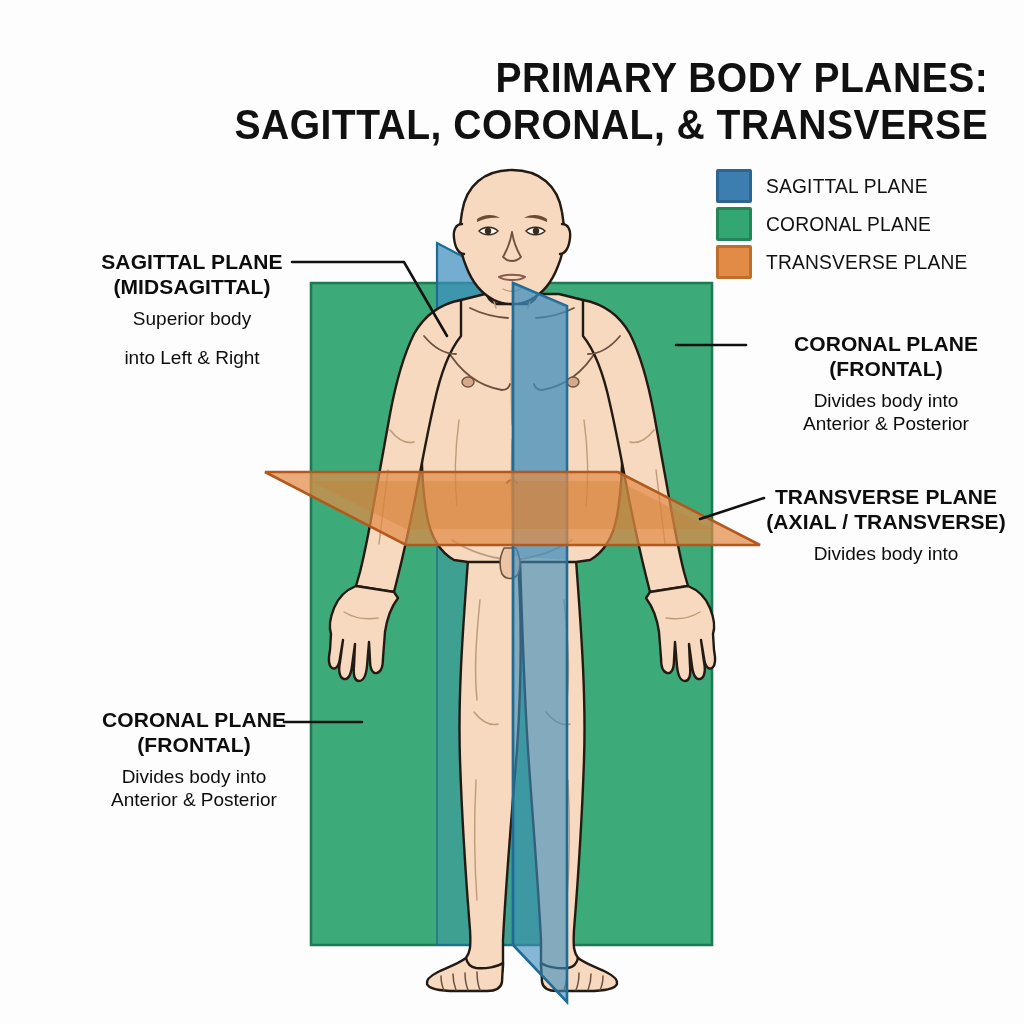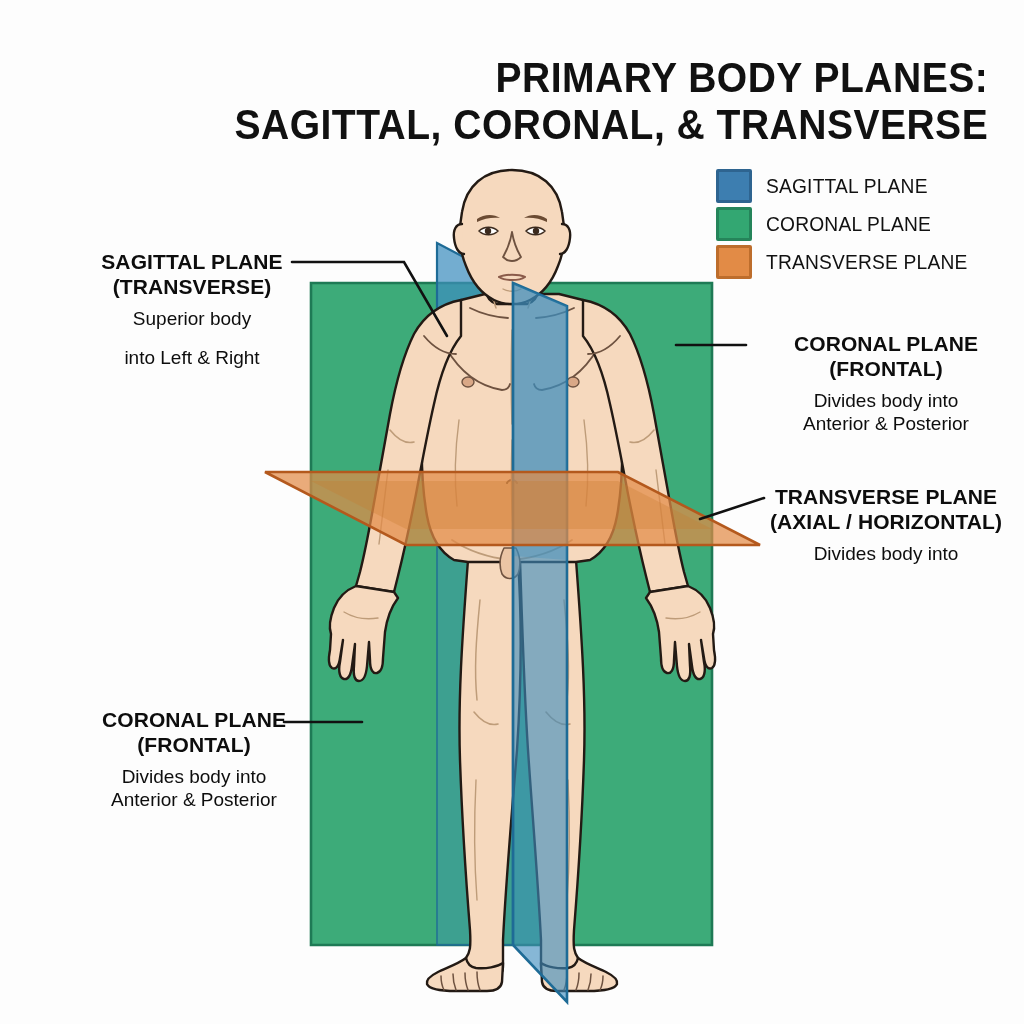--- a/index.html
+++ b/index.html
@@ -318,35 +318,35 @@
       <span class="legend-label">CORONAL PLANE</span>
     </div>
     <div class="legend-row">
       <span class="legend-swatch" style="background:#E28B46;border:3px solid #BD6D2C;"></span>
       <span class="legend-label">TRANSVERSE PLANE</span>
     </div>
   </div>
 
   <div class="callout c-left" id="callout-sagittal">
     <div class="hd">SAGITTAL PLANE</div>
-    <div class="hd">(TRANSVERSE)</div>
+    <div class="hd">(MIDSAGITTAL)</div>
     <div class="sub">Superior body</div>
     <div class="sub" style="margin-top:16px">into Left &amp; Right</div>
   </div>
 
   <div class="callout c-right" id="callout-coronal-right">
     <div class="hd">CORONAL PLANE</div>
     <div class="hd">(FRONTAL)</div>
     <div class="sub">Divides body into</div>
     <div class="sub" style="margin-top:0">Anterior &amp; Posterior</div>
   </div>
 
   <div class="callout c-right" id="callout-transverse">
     <div class="hd">TRANSVERSE PLANE</div>
-    <div class="hd">(AXIAL / HORIZONTAL)</div>
+    <div class="hd">(AXIAL / TRANSVERSE)</div>
     <div class="sub">Divides body into</div>
   </div>
 
   <div class="callout c-left" id="callout-coronal-left">
     <div class="hd">CORONAL PLANE</div>
     <div class="hd">(FRONTAL)</div>
     <div class="sub">Divides body into</div>
     <div class="sub" style="margin-top:0">Anterior &amp; Posterior</div>
   </div>
 

